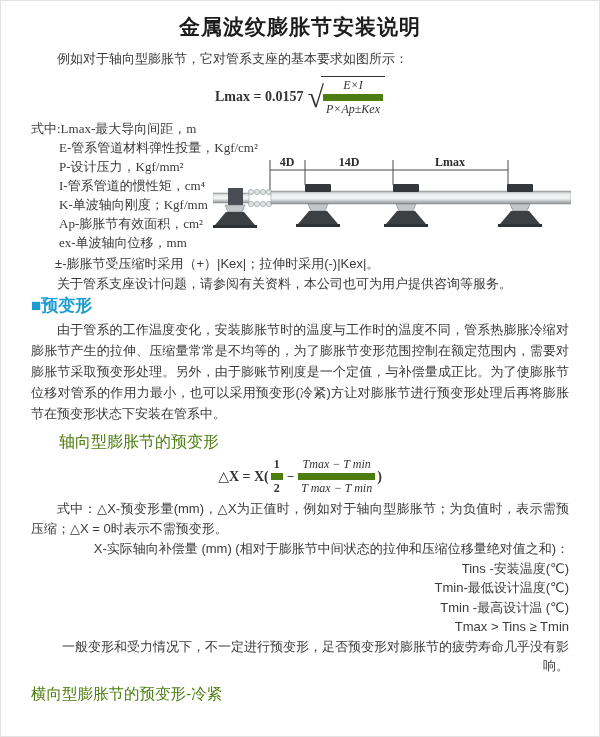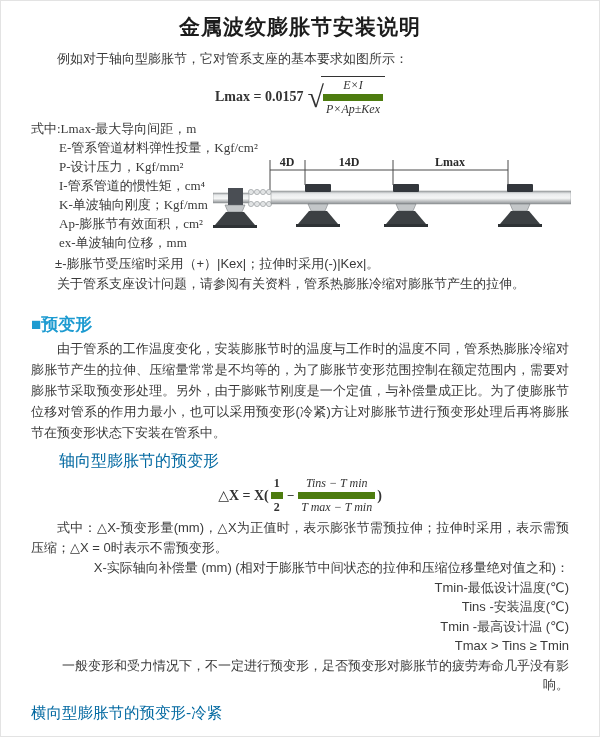--- a/index.html
+++ b/index.html
@@ -28,29 +28,29 @@
     text-align:justify;
     margin:0;
   }
   .indent{text-indent:2em;}
   .blue-inline{
     color:#1d9bd1;
     font-weight:bold;
     font-size:16px;
   }
   .section-head{
-    margin:19px 0 2px;
+    margin:0 0 2px;
     font-size:17px;
     font-weight:bold;
     color:#1d9bd1;
   }
   .sub-head{
     margin:8px 0 2px 28px;
     font-size:16px;
-    color:#0369a1;
+    color:#4d7c0f;
     font-weight:normal;
   }
   .sub-head.noindent{margin-left:0;font-size:15.5px;}
   
   .formula{
     text-align:center;
     font-family:"Liberation Serif","DejaVu Serif",serif;
     color:#333;
     margin:6px 0 0;
   }
@@ -180,38 +180,38 @@
         <use href="#pedestal" transform="translate(193,53)"></use>
       </g>
       <g>
         <rect x="294" y="33" width="26" height="8" rx="1" fill="#33373c"></rect>
         <use href="#pedestal" transform="translate(307,53)"></use>
       </g>
     </svg>
   </div>
 
   <p class="note-line ml8">±-膨胀节受压缩时采用（+）|Kex|；拉伸时采用(-)|Kex|。</p>
-  <p class="note-line indent">关于管系支座设计问题，请参阅有关资料，管系热膨胀冷缩对膨胀节产生的拉伸。</p>
+  <p class="note-line indent">关于管系支座设计问题，请参阅有关资料，本公司也可为用户提供咨询等服务。</p>
 
   <h2 class="section-head"><span>■</span><span>预变形</span></h2>
 
   <p class="para indent" style="line-height:1.62;">由于管系的工作温度变化，安装膨胀节时的温度与工作时的温度不同，管系热膨胀冷缩对膨胀节产生的拉伸、压缩量常常是不均等的，为了膨胀节变形范围控制在额定范围内，需要对膨胀节采取预变形处理。另外，由于膨账节刚度是一个定值，与补偿量成正比。为了使膨胀节位移对管系的作用力最小，也可以采用预变形(冷紧)方让对膨胀节进行预变形处理后再将膨胀节在预变形状态下安装在管系中。</p>
 
   <h3 class="sub-head">轴向型膨胀节的预变形</h3>
 
   <div class="formula" style="margin:4px 0 3px;">
-    <span class="f-lhs">△X = X(</span><span class="frac upright"><span class="n">1</span><span class="d">2</span></span><span class="f-op">−</span><span class="frac"><span class="n">Tins − T min</span><span class="d">T max − T min</span></span><span class="f-lhs">)</span>
-  </div>
-
-  <p class="para indent" style="line-height:1.55;">式中：△X-预变形量(mm)，△X为正值时，表示膨张节需预拉伸；拉伸时采用，表示需预压缩；△X = 0时表示不需预变形。</p>
+    <span class="f-lhs">△X = X(</span><span class="frac upright"><span class="n">1</span><span class="d">2</span></span><span class="f-op">−</span><span class="frac"><span class="n">Tmax − T min</span><span class="d">T max − T min</span></span><span class="f-lhs">)</span>
+  </div>
+
+  <p class="para indent" style="line-height:1.55;">式中：△X-预变形量(mm)，△X为正值时，例如对于轴向型膨胀节；为负值时，表示需预压缩；△X = 0时表示不需预变形。</p>
 
   <div class="def-block">
     <div class="line">X-实际轴向补偿量 (mm) (相对于膨胀节中间状态的拉伸和压缩位移量绝对值之和)：</div>
+    <div class="line">Tins -安装温度(℃)</div>
     <div class="line">Tmin-最低设计温度(℃)</div>
-    <div class="line">Tins -安装温度(℃)</div>
     <div class="line">Tmin -最高设计温 (℃)</div>
     <div class="line">Tmax &gt; Tins ≥ Tmin</div>
     <div class="line">一般变形和受力情况下，不一定进行预变形，足否预变形对膨胀节的疲劳寿命几乎没有影响。</div>
   </div>
 
   <h3 class="sub-head noindent">横向型膨胀节的预变形-冷紧</h3>
 
 </div>
 
 </body></html>

